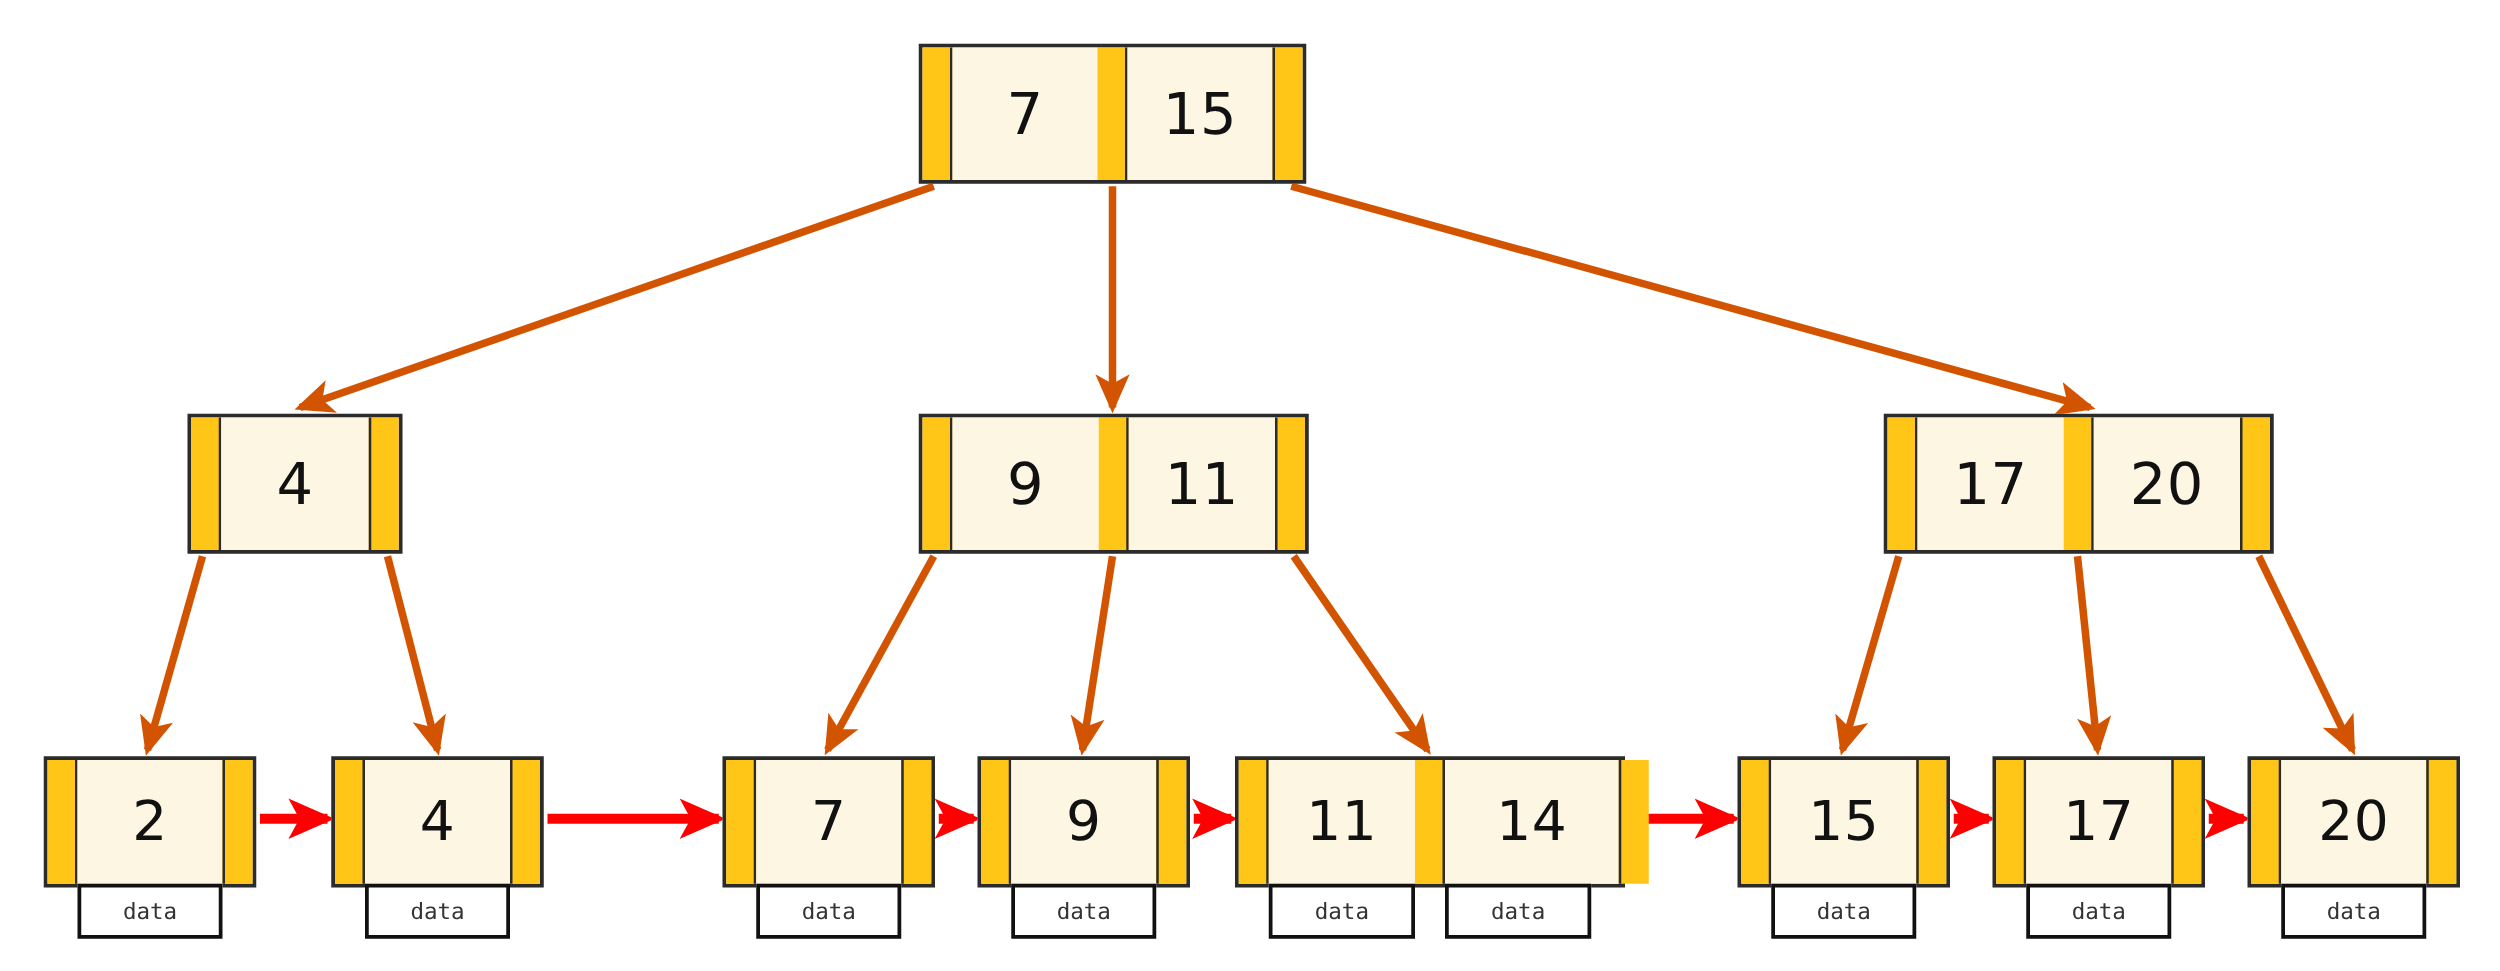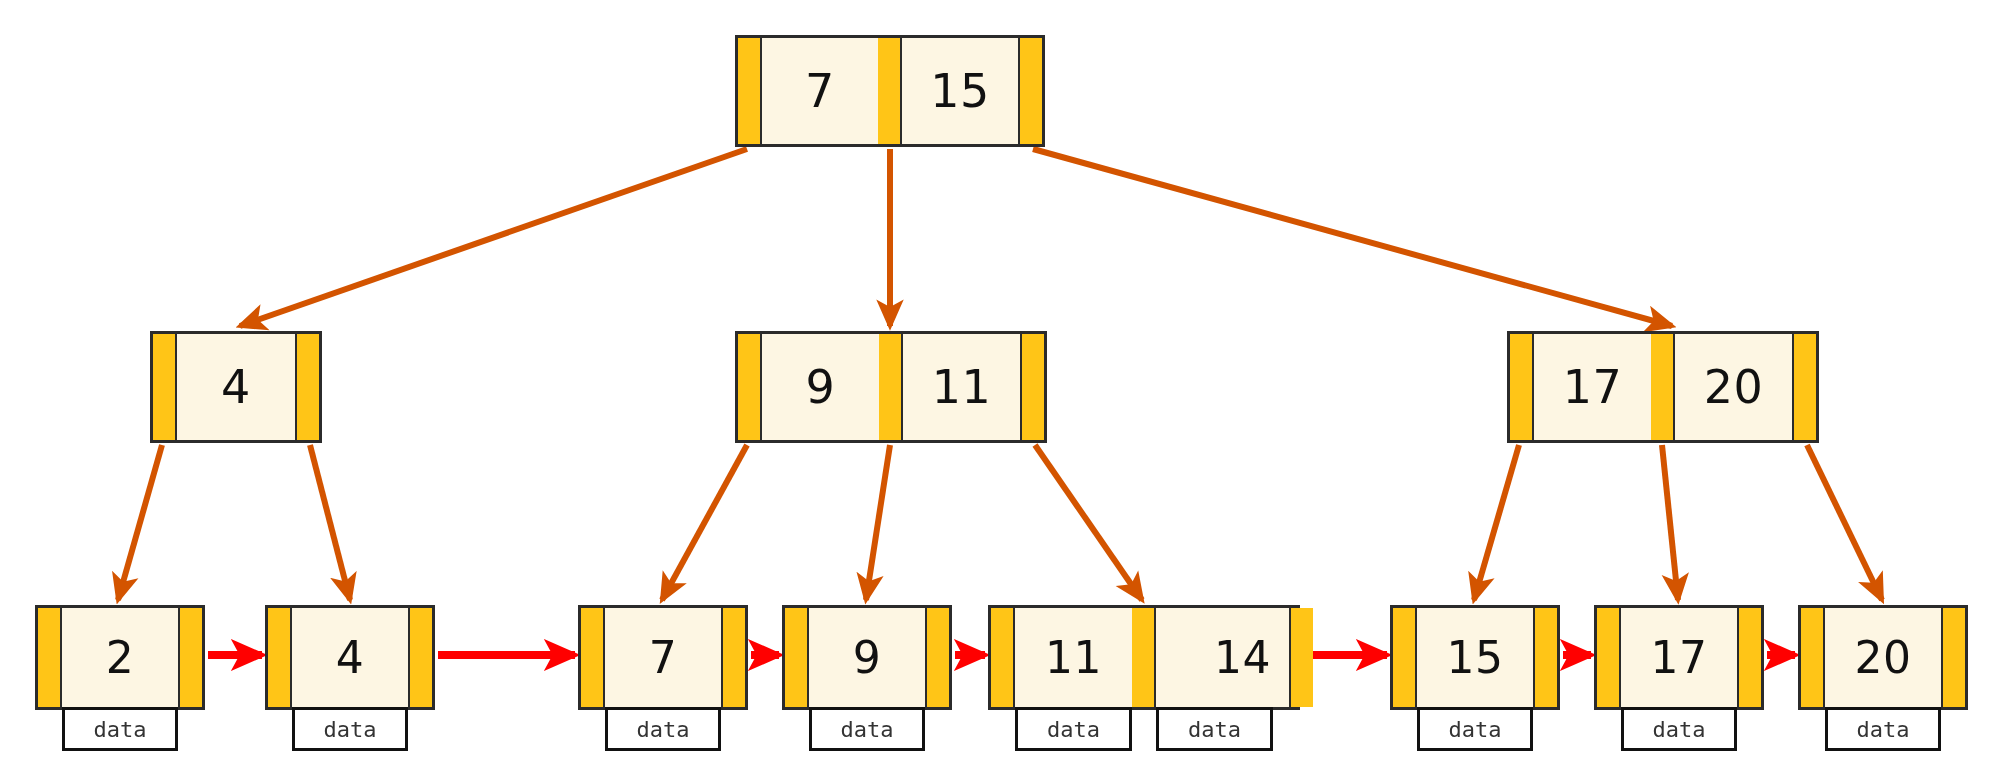--- a/index.html
+++ b/index.html
@@ -61,21 +61,21 @@
   
   .databox {
     position: absolute;
     z-index: 4;
     background: #ffffff;
     border: 3px solid #111111;
     display: flex;
     align-items: center;
     justify-content: center;
     color: #333333;
-    font-size: 22px;
+    font-size: 18px;
     font-family: "DejaVu Sans Mono", "Liberation Mono", monospace;
     height: 44px;
   }
 </style>
 </head>
 <body>
 
 <div id="stage">
   <svg id="edges" viewBox="0 0 2000 777" width="2000" height="777">
     <defs>
@@ -154,21 +154,21 @@
       </div>
       <div class="node leaf" style="left: 782px; top: 605px; width: 170px; height: 105px;">
         <div class="ptr" style="width: 24px;"></div>
         <div class="keycell" style="width: 116px;">9</div>
         <div class="ptr last" style="width: 24px;"></div>
       </div>
       <div class="node leaf" style="left: 988px; top: 605px; width: 312px; height: 105px;">
         <div class="ptr" style="width: 24px;"></div>
         <div class="keycell" style="width: 117px;">11</div>
         <div class="ptr" style="width: 24px;"></div>
-        <div class="keycell" style="width: 93px; margin-left: 40px;">14</div>
+        <div class="keycell" style="width: 139px;">14</div>
         <div class="ptr last" style="width: 24px;"></div>
       </div>
       <div class="node leaf" style="left: 1390px; top: 605px; width: 170px; height: 105px;">
         <div class="ptr" style="width: 24px;"></div>
         <div class="keycell" style="width: 116px;">15</div>
         <div class="ptr last" style="width: 24px;"></div>
       </div>
       <div class="node leaf" style="left: 1594px; top: 605px; width: 170px; height: 105px;">
         <div class="ptr" style="width: 24px;"></div>
         <div class="keycell" style="width: 116px;">17</div>

